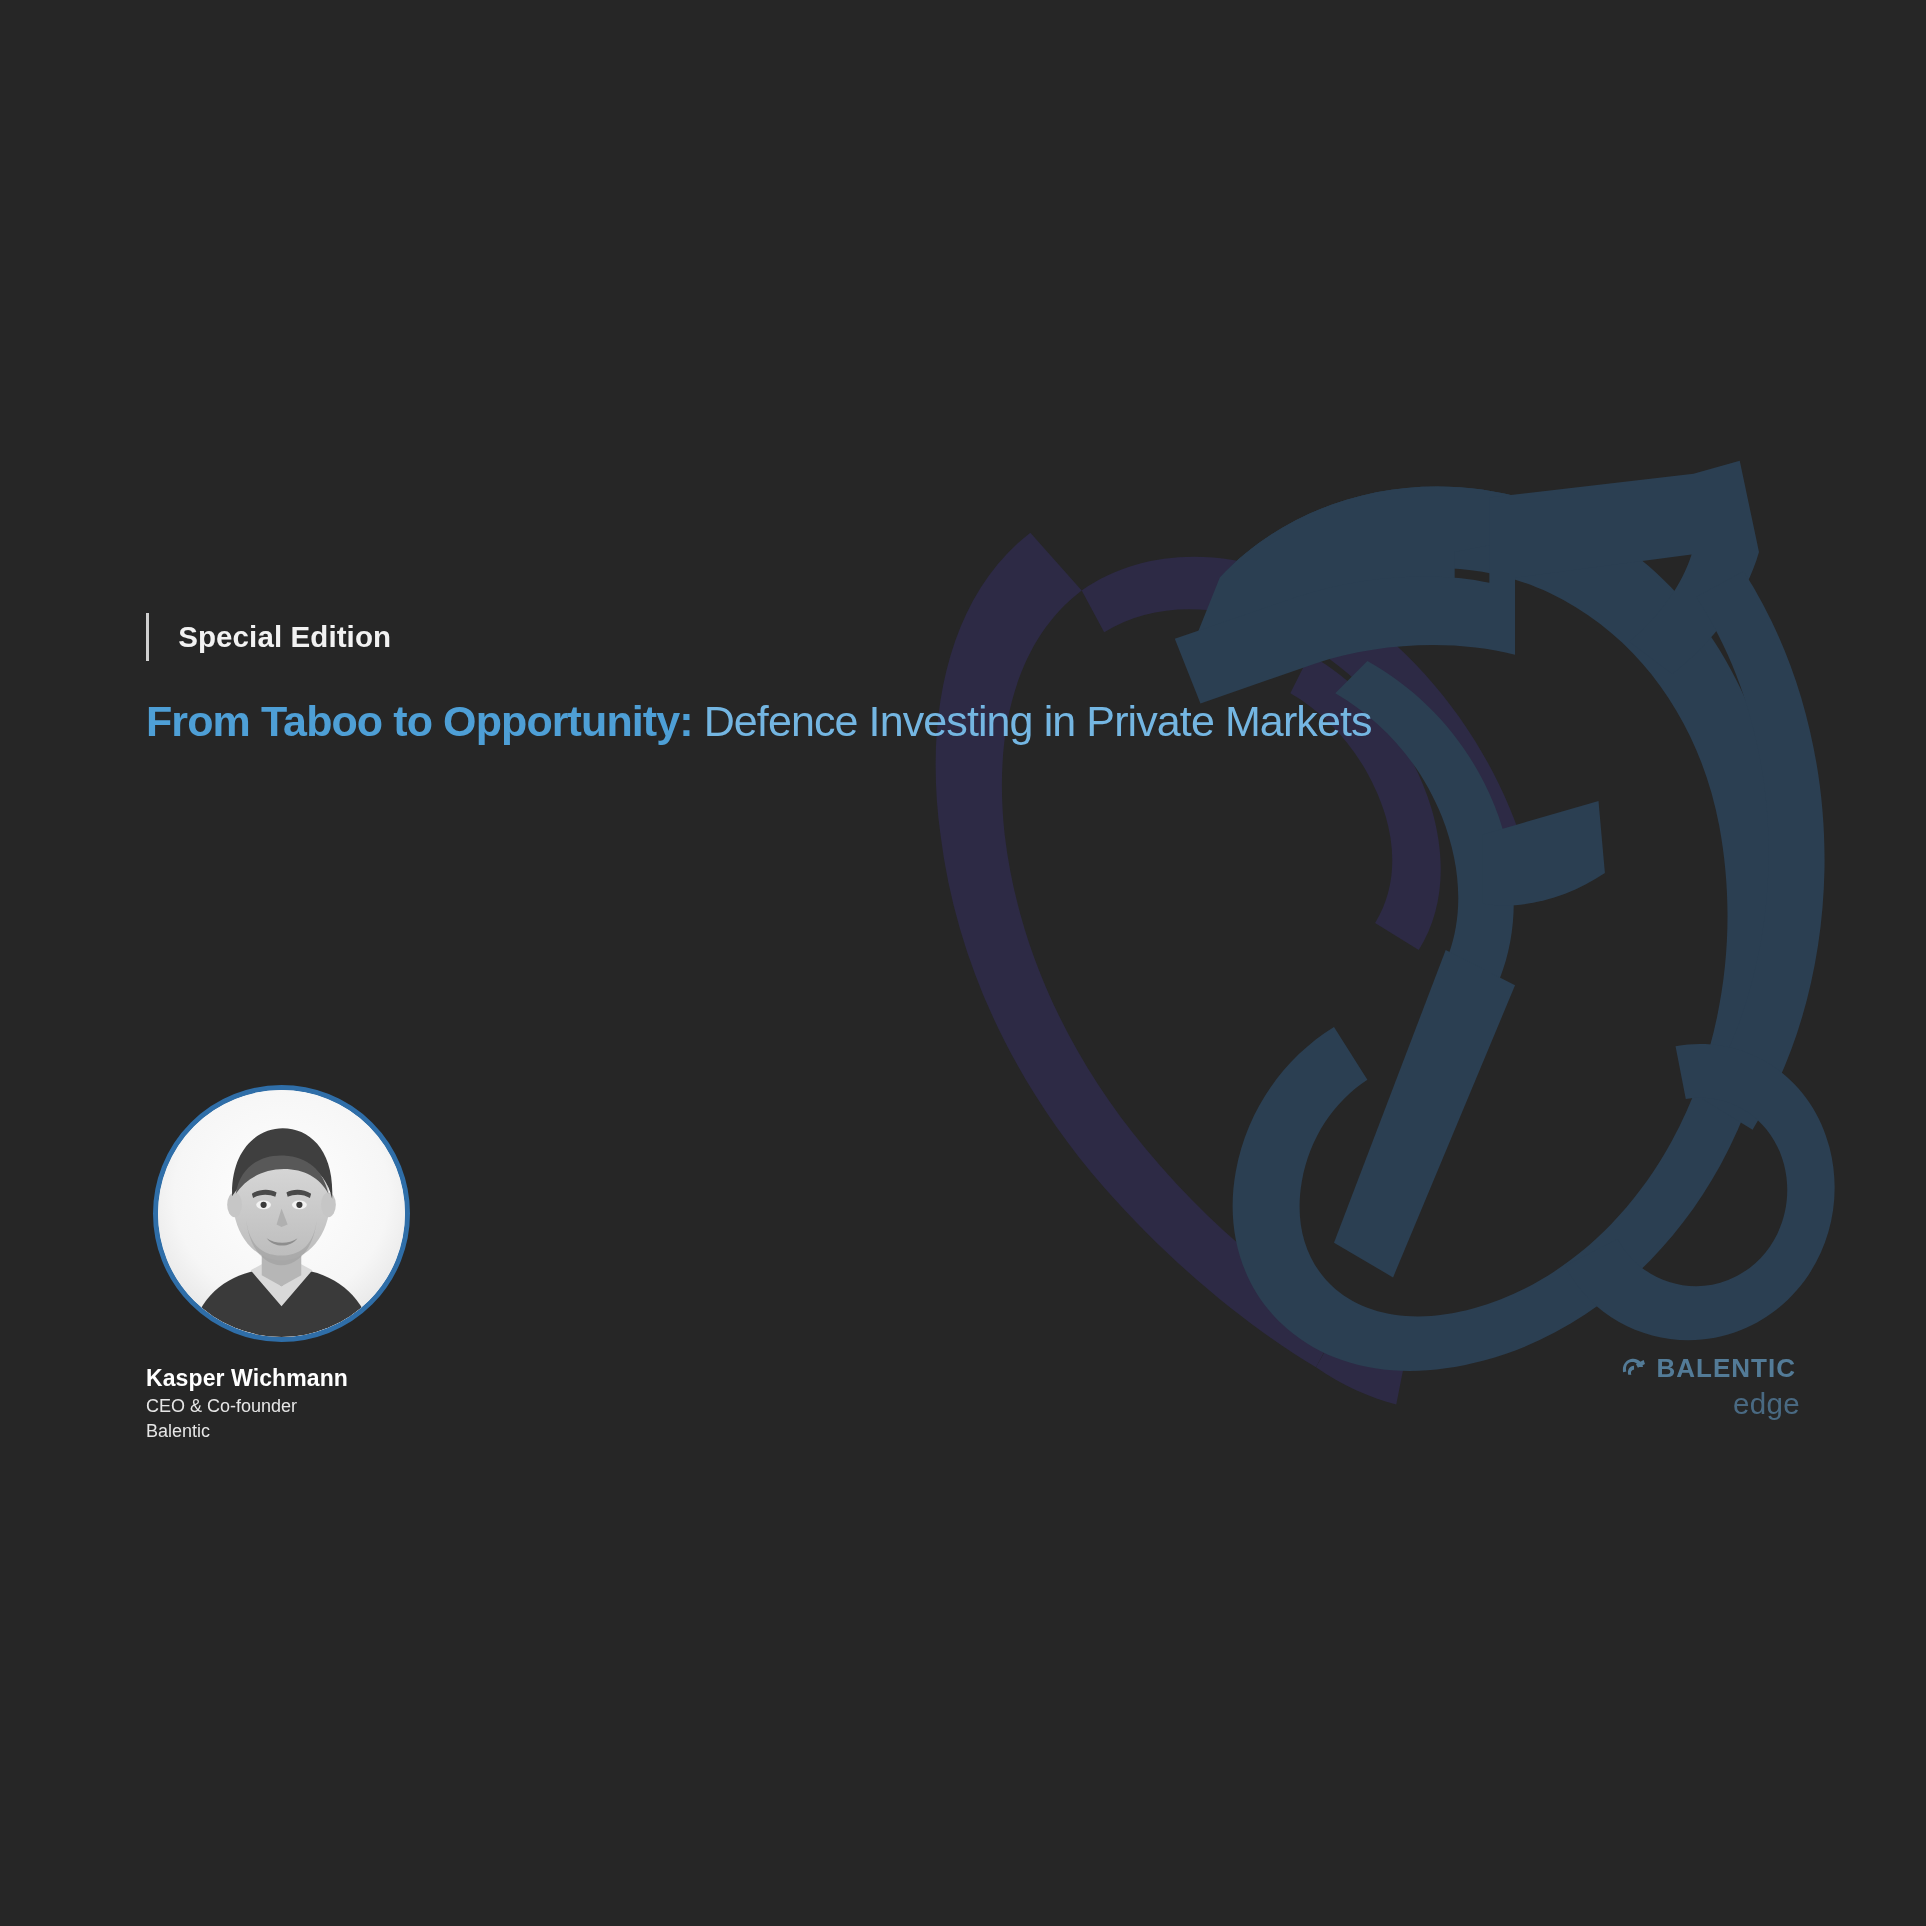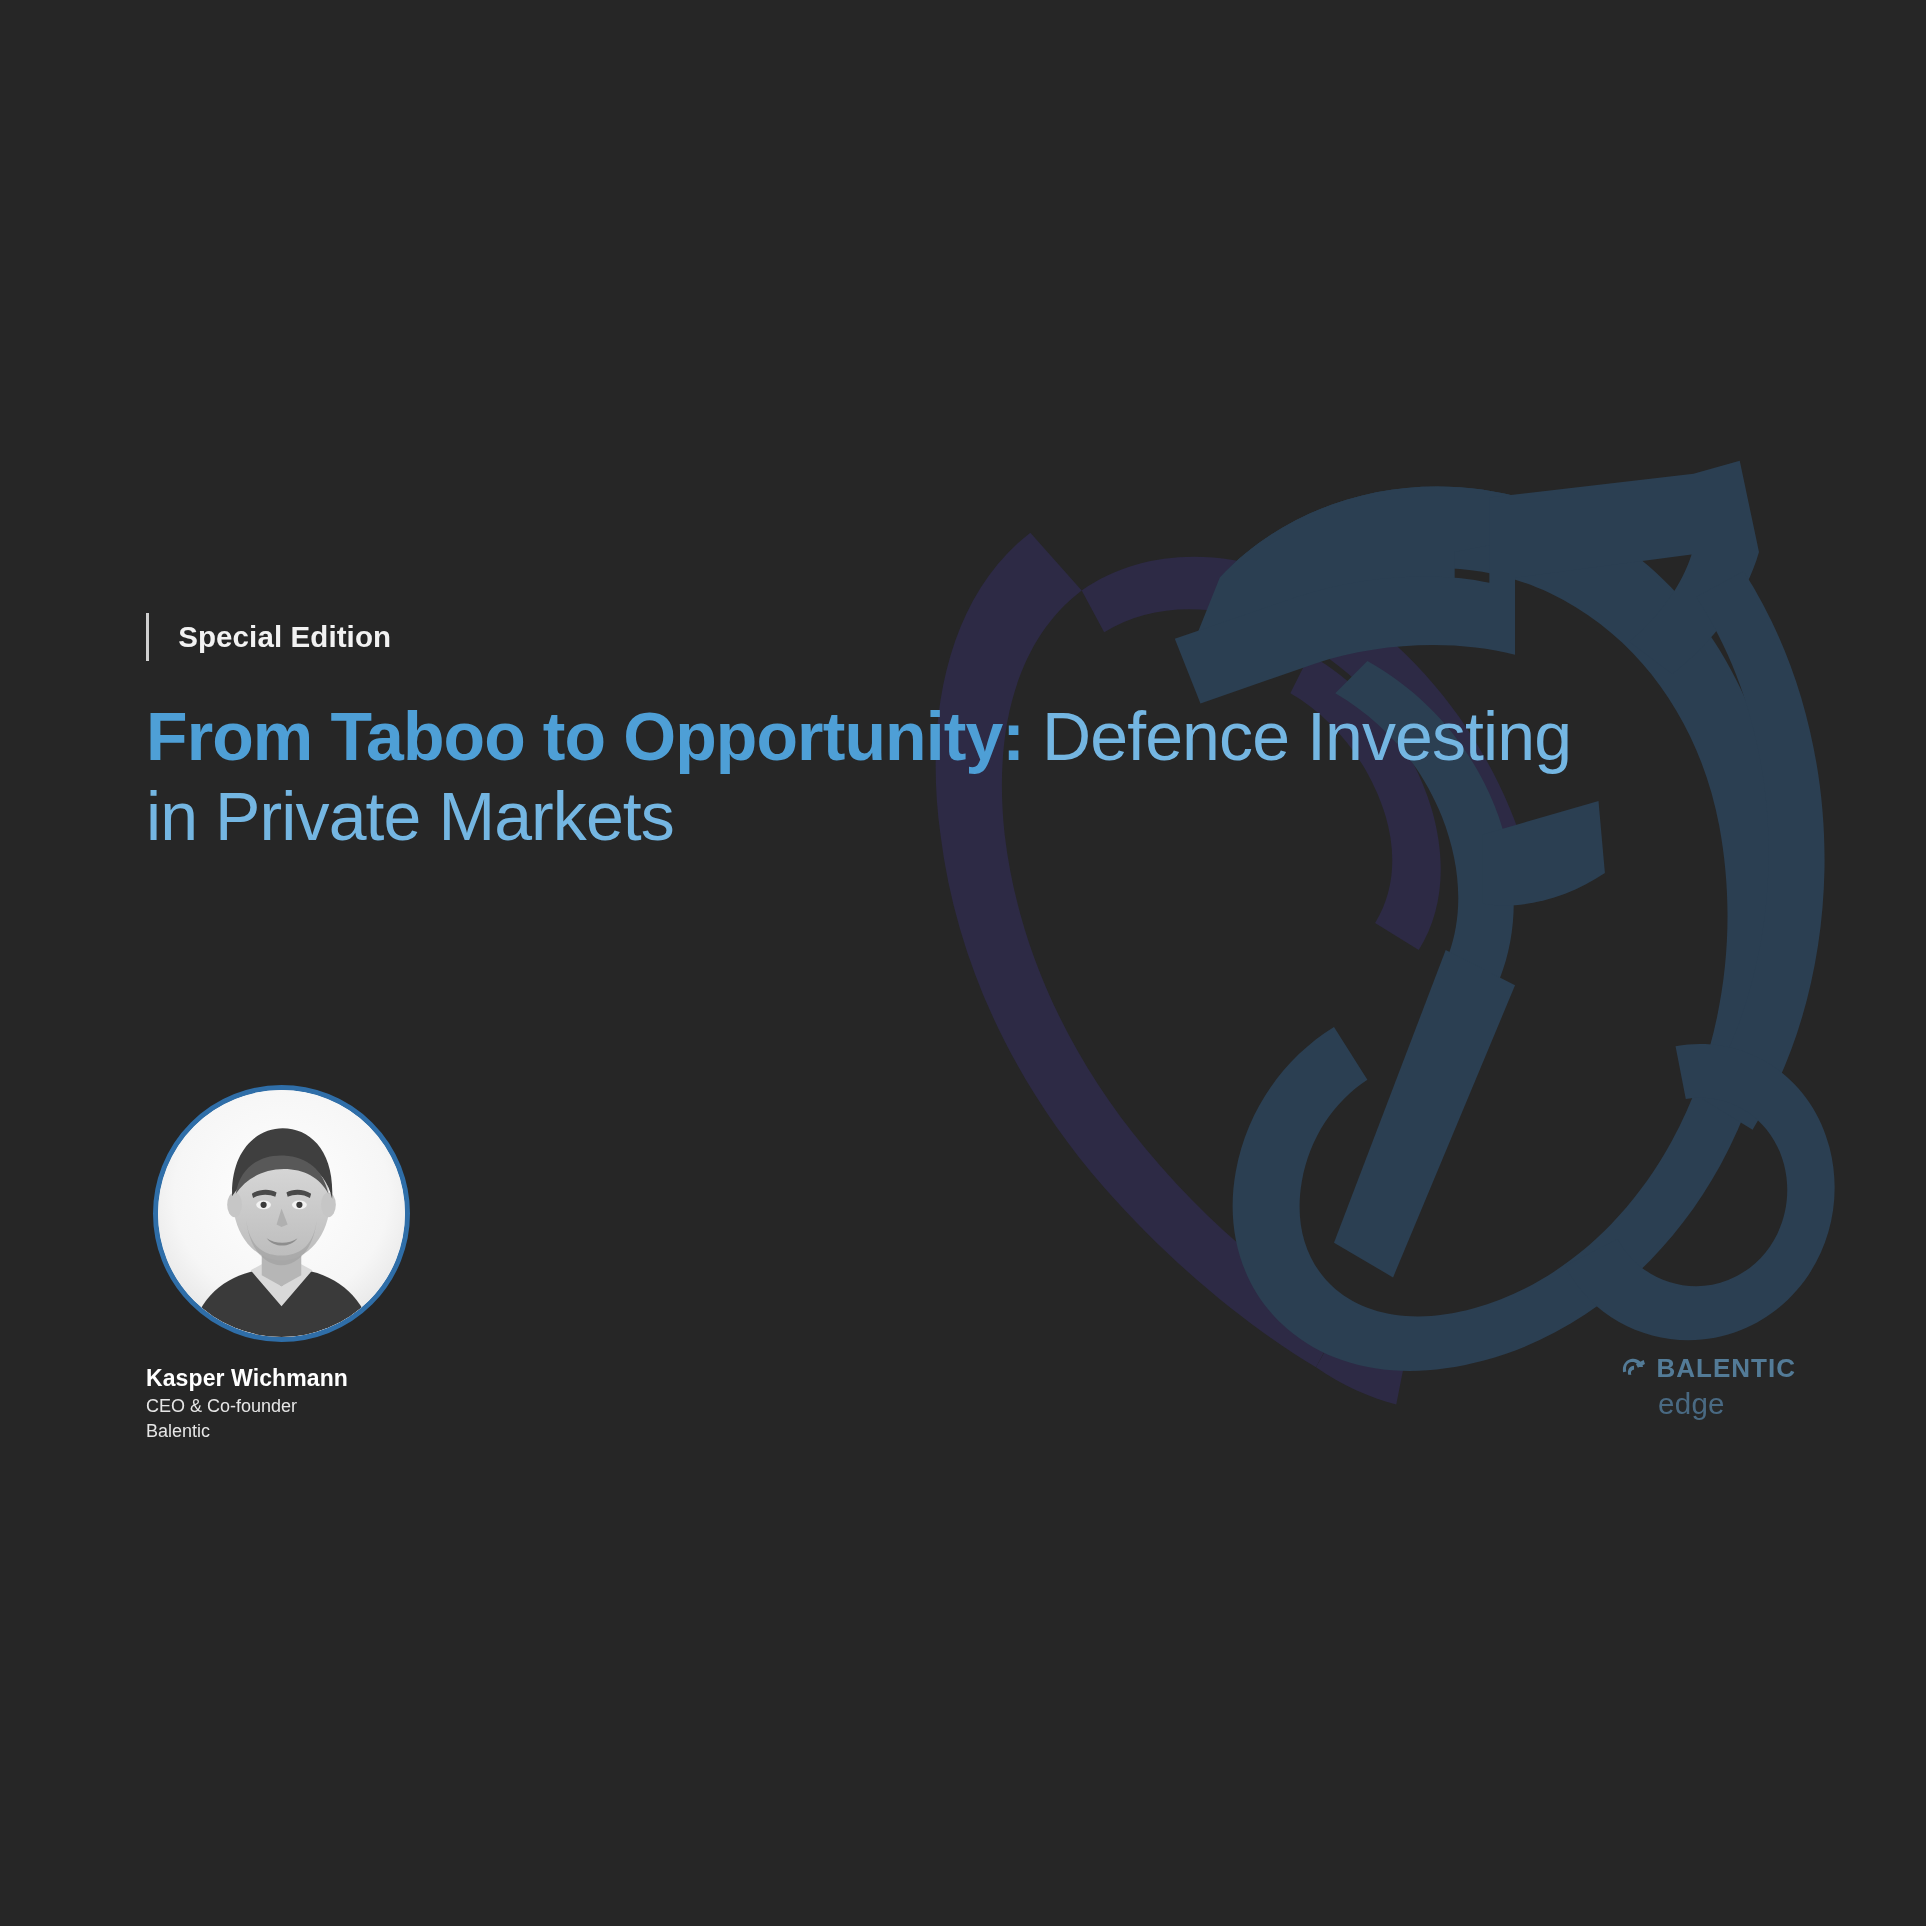--- a/index.html
+++ b/index.html
@@ -60,21 +60,21 @@
     font-size: 29.5px;
     font-weight: bold;
     letter-spacing: 0.1px;
     line-height: 48px;
     white-space: nowrap;
   }
 
   
   .headline {
     margin-top: 35px;
-    font-size: 68px;
+    font-size: 43px;
     line-height: 1.18;
     letter-spacing: -0.9px;
     color: #5aaddf;
     max-width: 1573px;
   }
   .headline .lead {
     font-weight: bold;
     color: #4e9fd6;
   }
   .headline .rest {
@@ -150,20 +150,21 @@
     line-height: 1;
   }
   .logo-sub {
     margin-top: 6.4px;
     margin-left: 40px;
     font-size: 29.5px;
     font-weight: normal;
     letter-spacing: 0.3px;
     color: #5f93bb;
     line-height: 1;
+    text-align: center;
   }
 </style>
 </head>
 <body>
 
 <div id="slide">
 
   <div id="brandmark">
     <svg viewBox="0 0 1620 1760" xmlns="http://www.w3.org/2000/svg">
       <defs>

